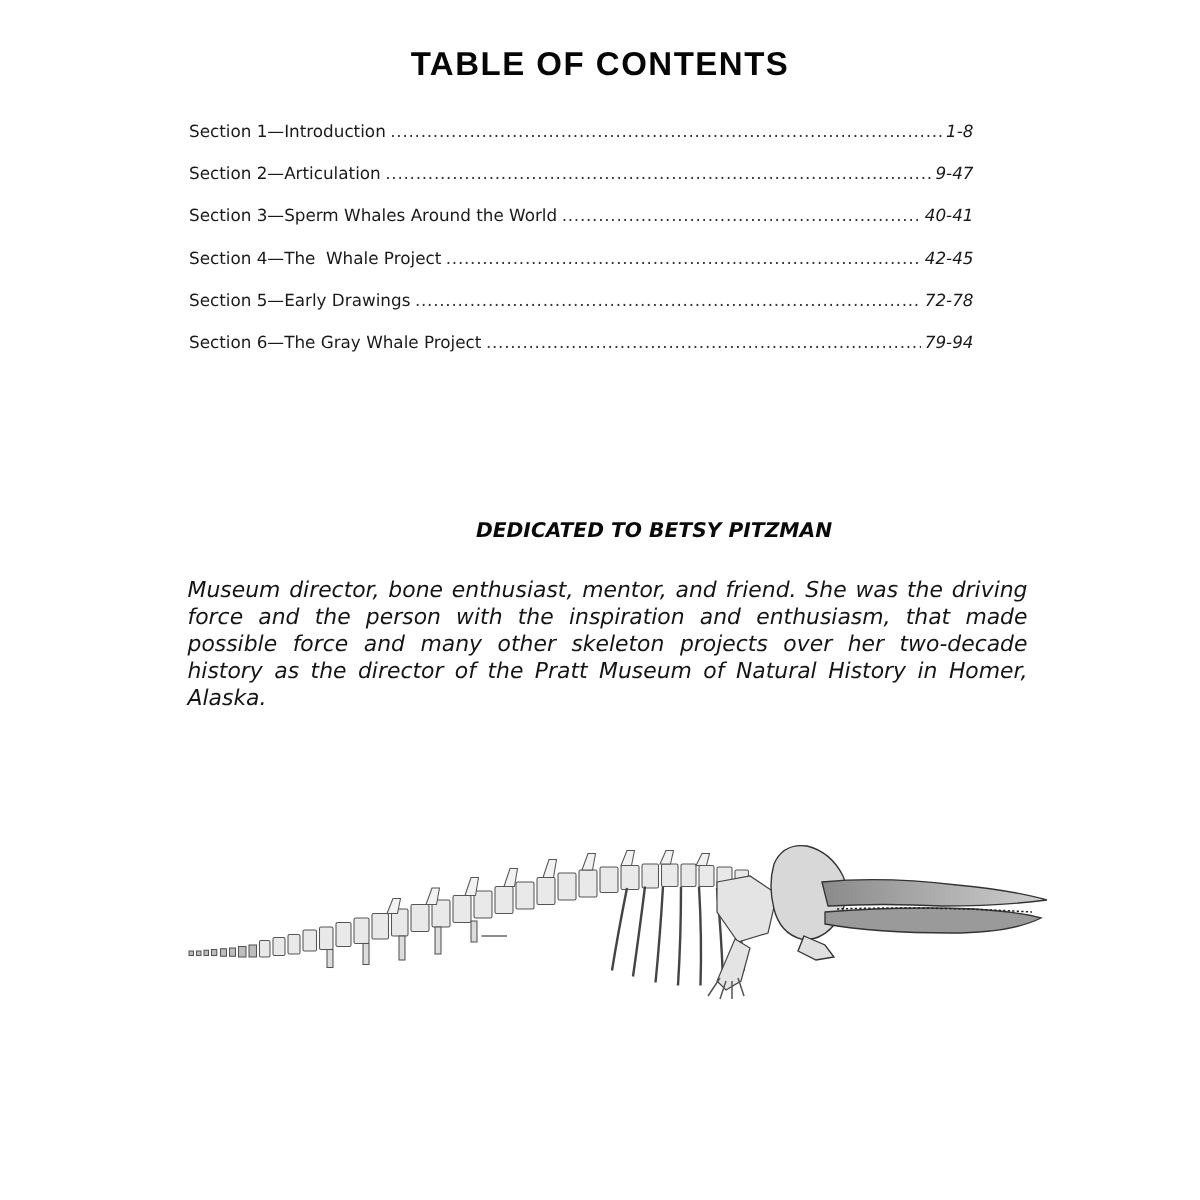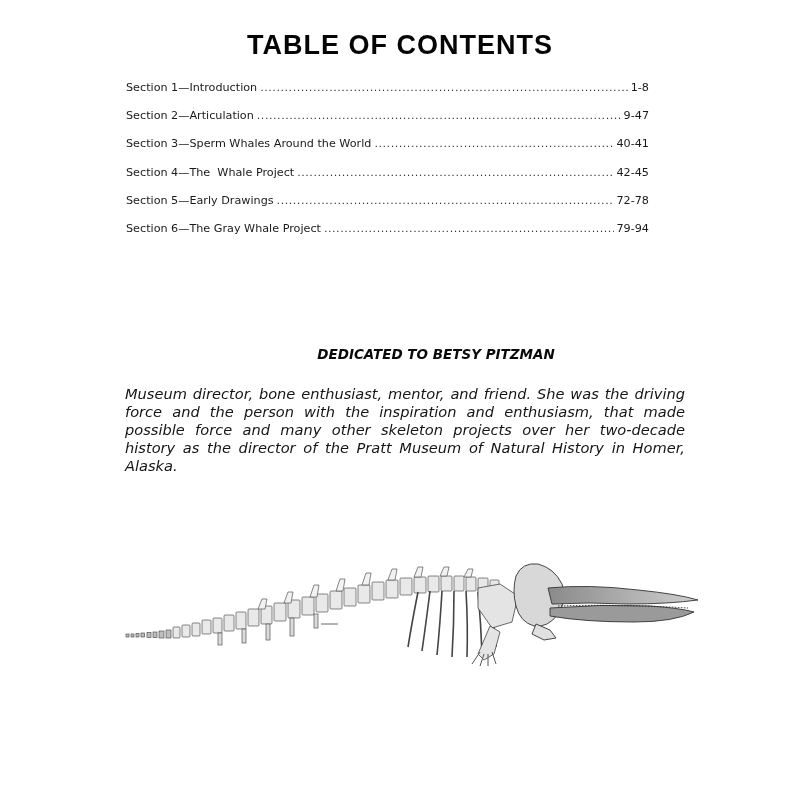--- a/index.html
+++ b/index.html
@@ -16,21 +16,21 @@
       color: #111;
     }
     .page-title {
       position: absolute;
       top: 30px;
       left: 0;
       width: 800px;
       text-align: center;
       font-family: "Liberation Sans", sans-serif;
       font-weight: bold;
-      font-size: 27px;
+      font-size: 22px;
       letter-spacing: 1px;
       color: #050505;
     }
     .toc {
       position: absolute;
       top: 81px;
       left: 126px;
       width: 523px;
     }
     .toc-row {
@@ -47,20 +47,21 @@
     .toc-leader {
       flex: 1 1 auto;
       overflow: hidden;
       white-space: nowrap;
       margin: 0 2px 0 3px;
       letter-spacing: 0.5px;
       color: #333;
     }
     .toc-pages {
       flex: 0 0 auto;
+      font-style: italic;
     }
     .dedication-title {
       position: absolute;
       top: 346px;
       left: 0;
       width: 800px;
       text-align: center;
       font-weight: bold;
       font-style: italic;
       font-size: 13.5px;

